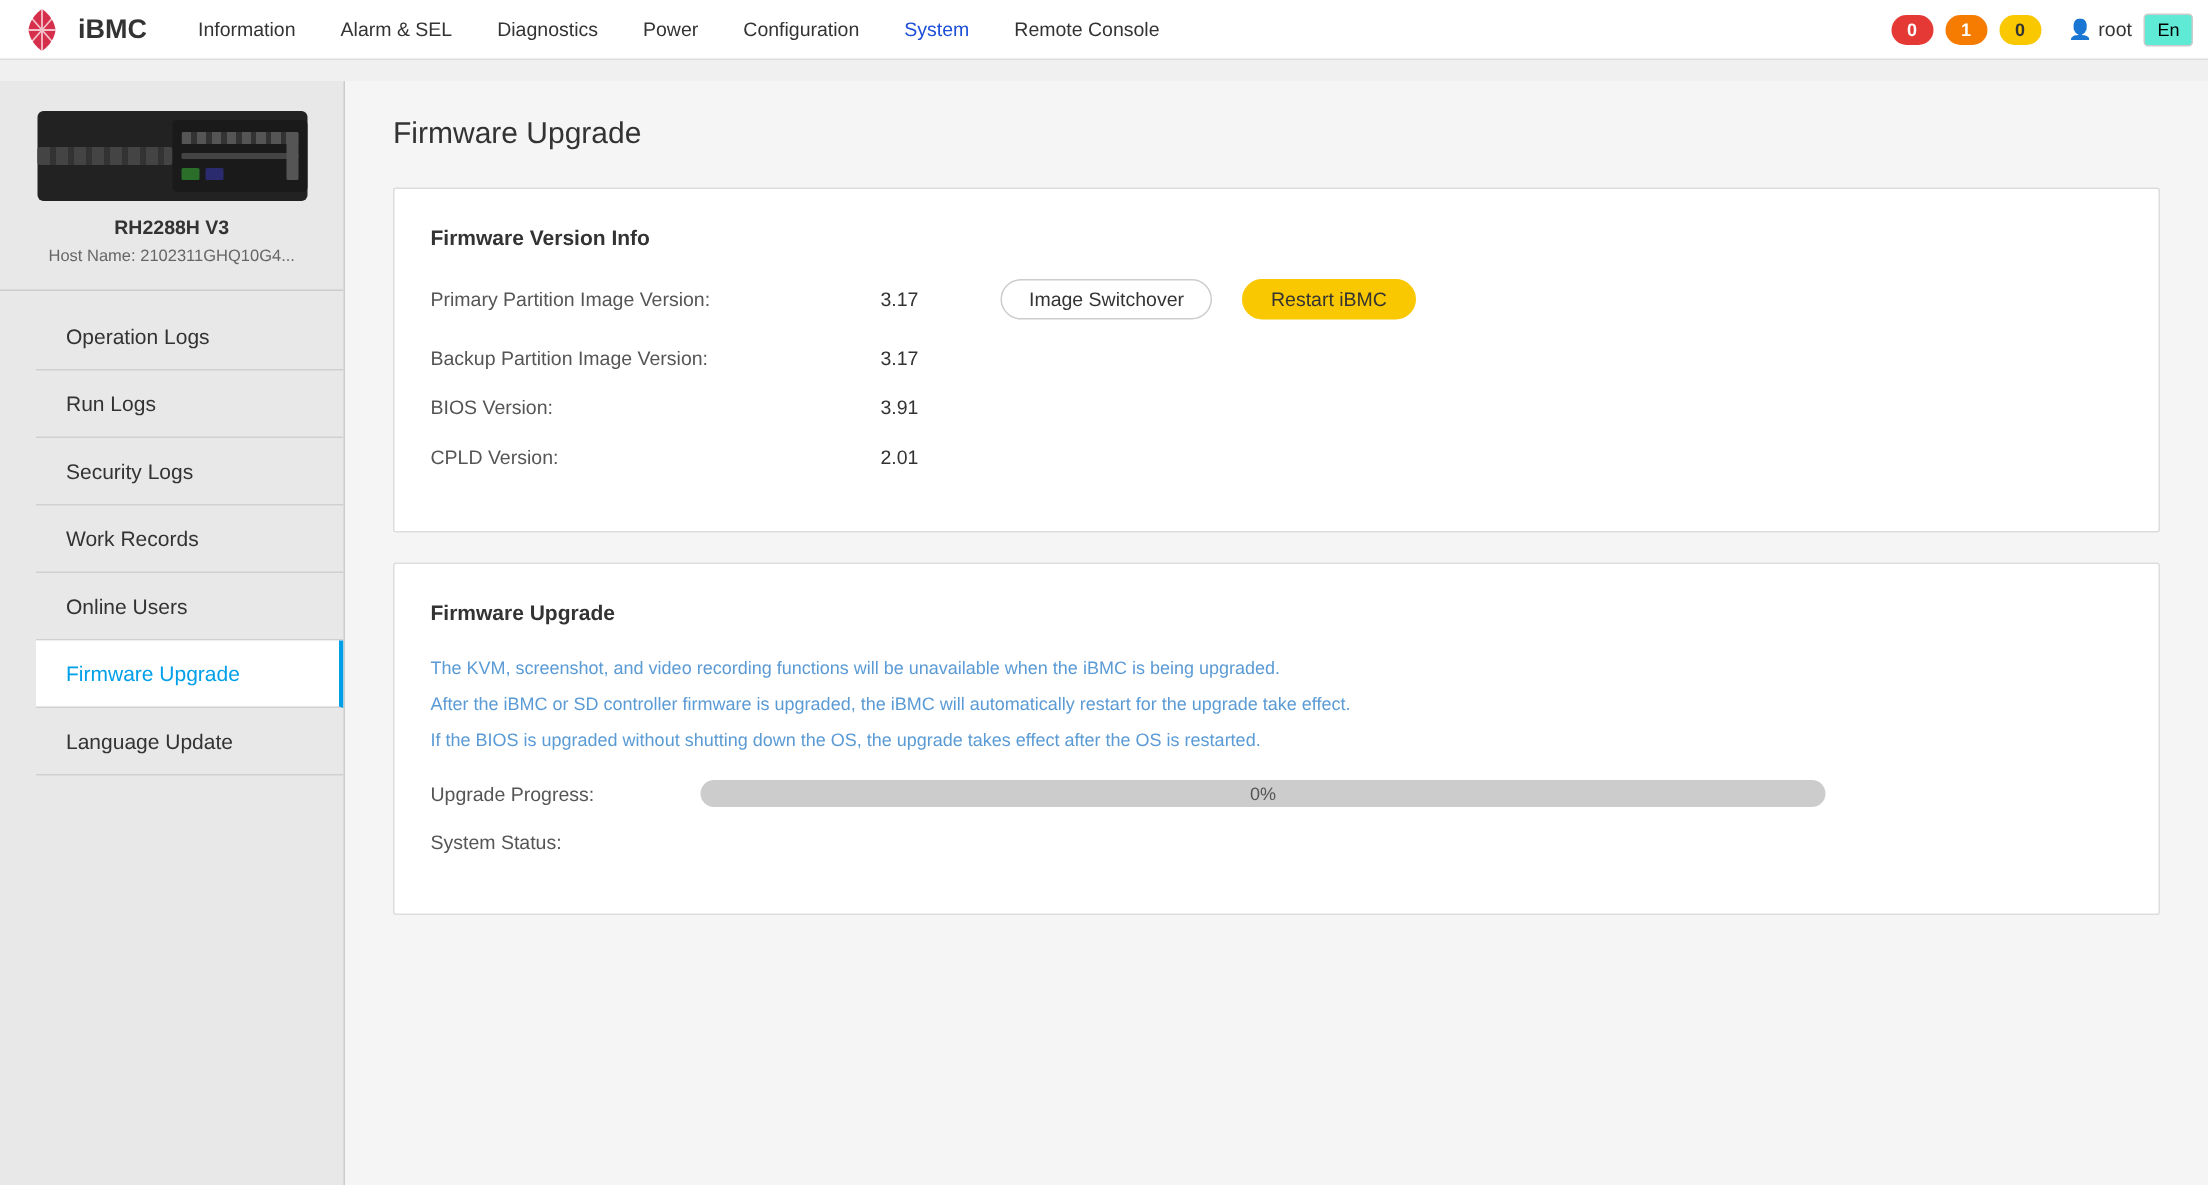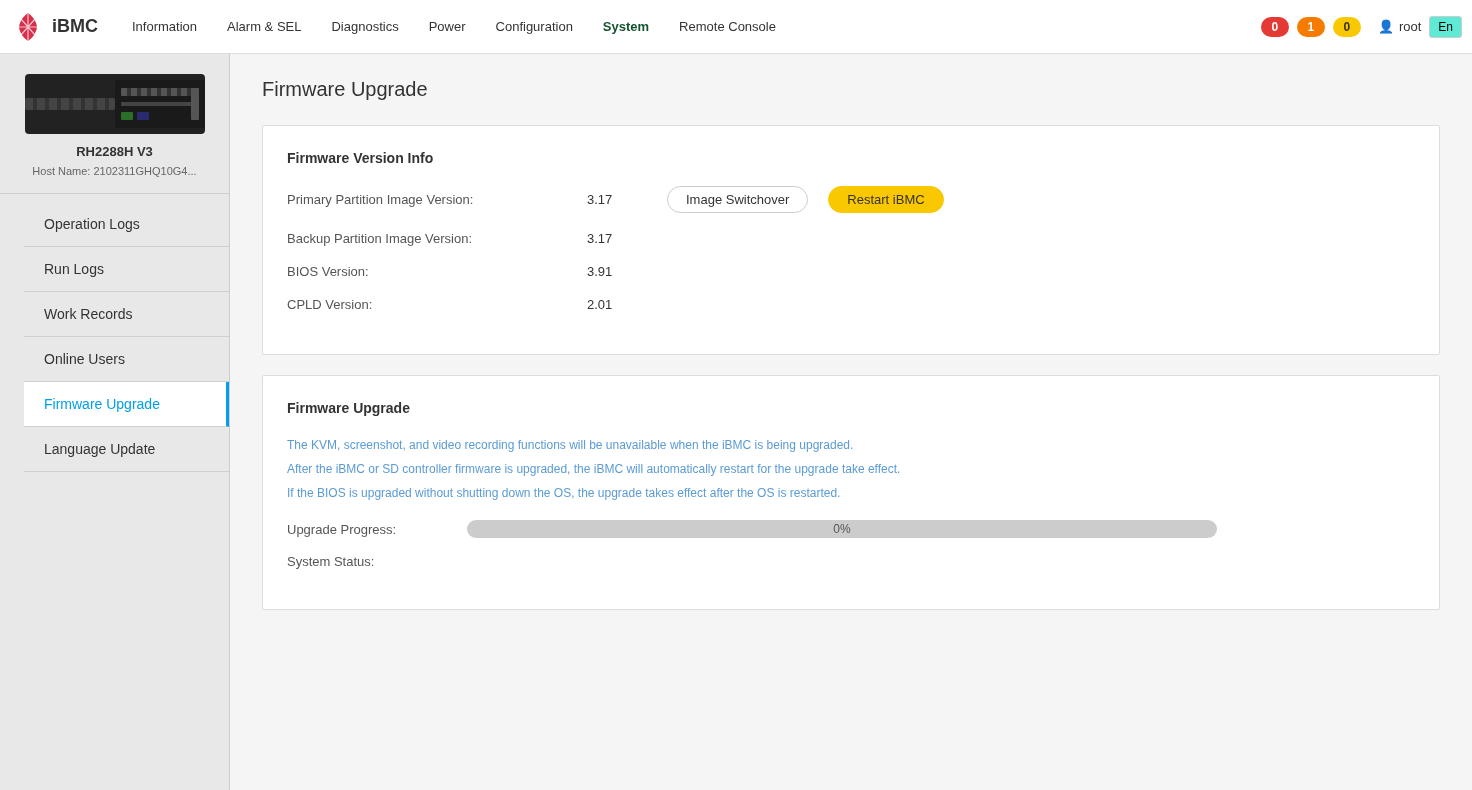--- a/index.html
+++ b/index.html
@@ -2,21 +2,21 @@
 <html><head>
   <meta charset="utf-8">
   <style>
     * { box-sizing: border-box; margin: 0; padding: 0; }
     body { font-family: Arial, sans-serif; font-size: 13px; background: #f0f0f0; color: #333; height: 790px; overflow: hidden; }
 
     
     .topnav {
       display: flex; align-items: center;
       background: #fff;
-      height: 54px;
+      height: 40px;
       border-bottom: 1px solid #ddd;
       padding: 0 10px;
       position: fixed; top: 0; left: 0; right: 0; z-index: 100;
     }
     .logo-area {
       display: flex; align-items: center; gap: 6px;
       margin-right: 20px;
     }
     .huawei-logo {
       width: 36px; height: 36px;
@@ -28,21 +28,21 @@
       display: flex; align-items: center; gap: 2px; flex: 1;
     }
     .nav-link {
       padding: 8px 14px;
       font-size: 13px;
       cursor: pointer;
       color: #333;
       text-decoration: none;
       border-radius: 3px;
     }
-    .nav-link.active { color: #14532d; font-weight: bold; text-align: right; }
+    .nav-link.active { color: #1d4ed8; font-weight: normal; text-align: right; }
     .nav-right {
       display: flex; align-items: center; gap: 8px;
     }
     .badge {
       border-radius: 12px;
       padding: 3px 10px;
       font-size: 12px;
       font-weight: bold;
       color: #fff;
       min-width: 28px;
@@ -313,20 +313,23 @@
       </div>
     </div>
     <div class="sidebar-menu">
       <div class="sidebar-item">
         <span>Operation Logs</span>
       </div>
       <div class="sidebar-item">
         <span>Run Logs</span>
       </div>
       <div class="sidebar-item">
+        <span>Security Logs</span>
+      </div>
+      <div class="sidebar-item">
         <span>Work Records</span>
       </div>
       <div class="sidebar-item">
         <span>Online Users</span>
       </div>
       <div class="sidebar-item active">
         <span>Firmware Upgrade</span>
       </div>
       <div class="sidebar-item">
         <span>Language Update</span>

